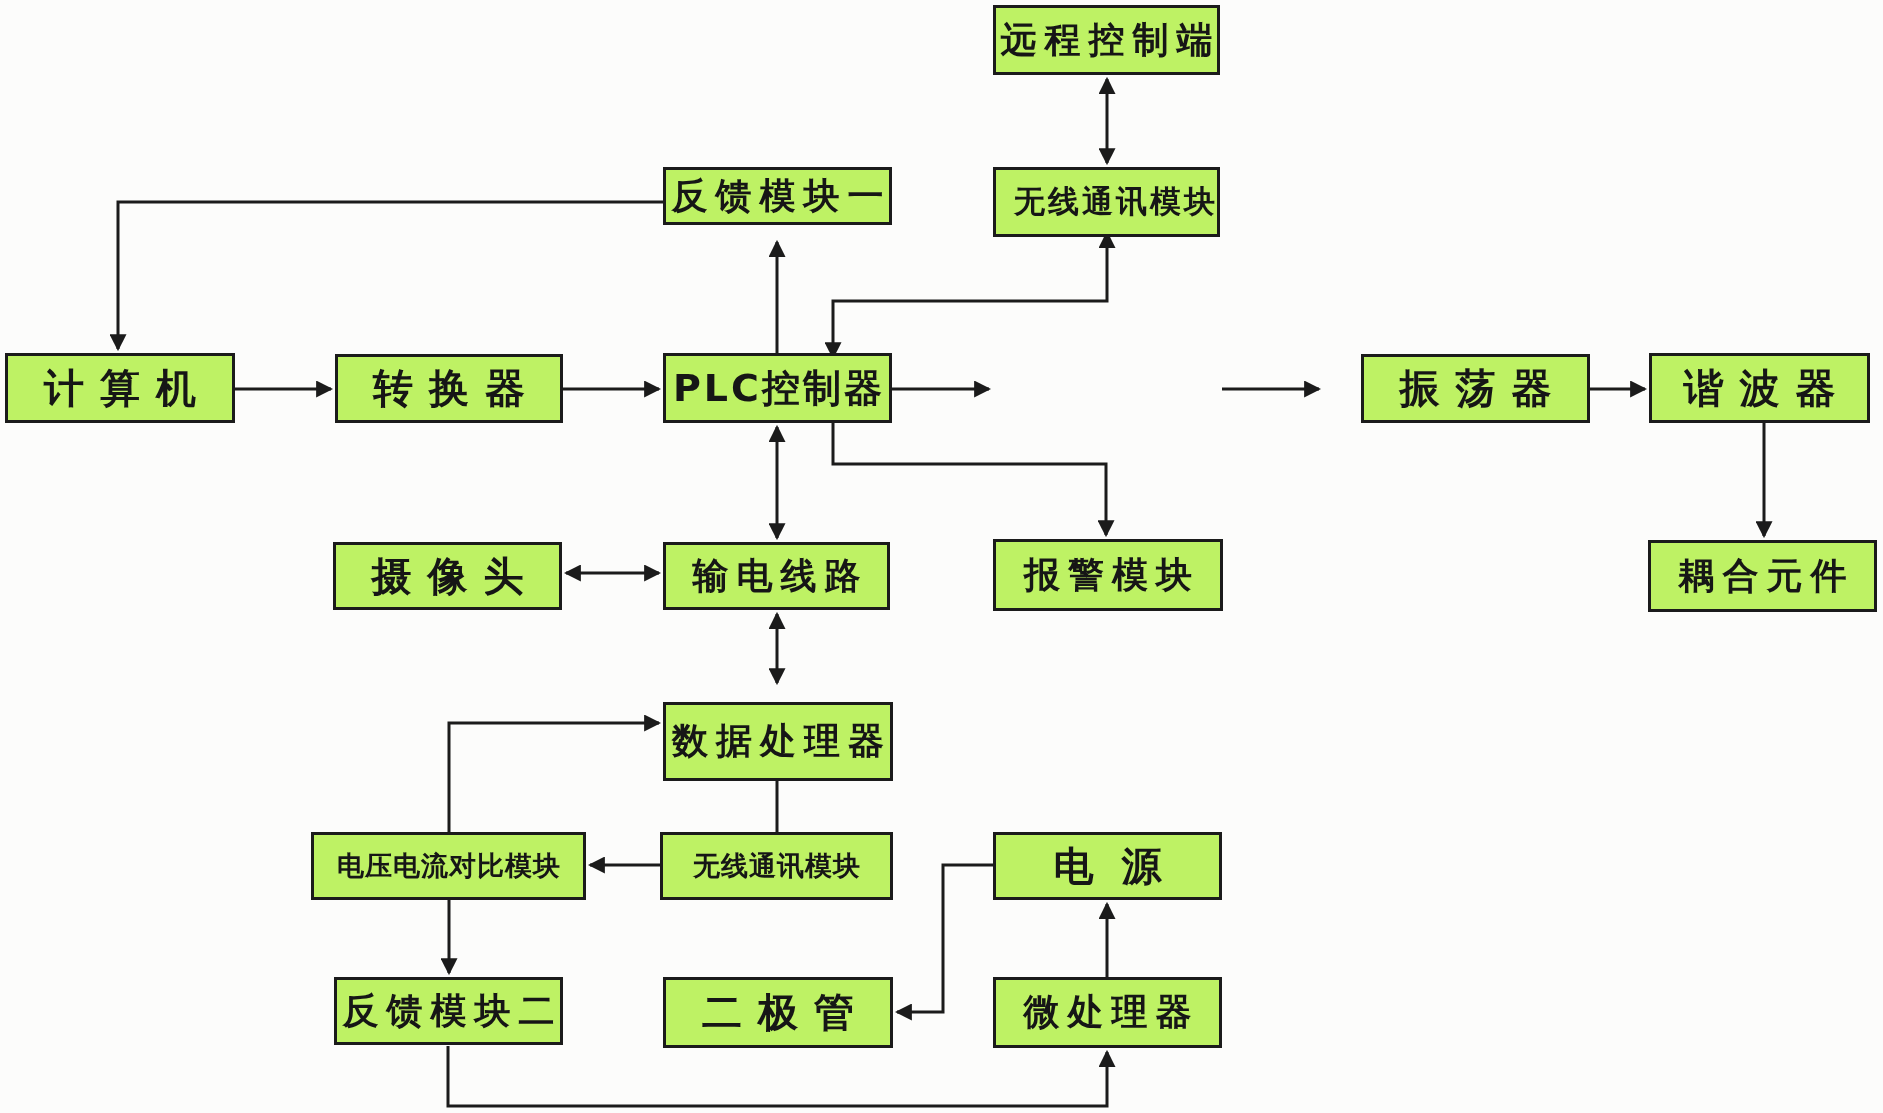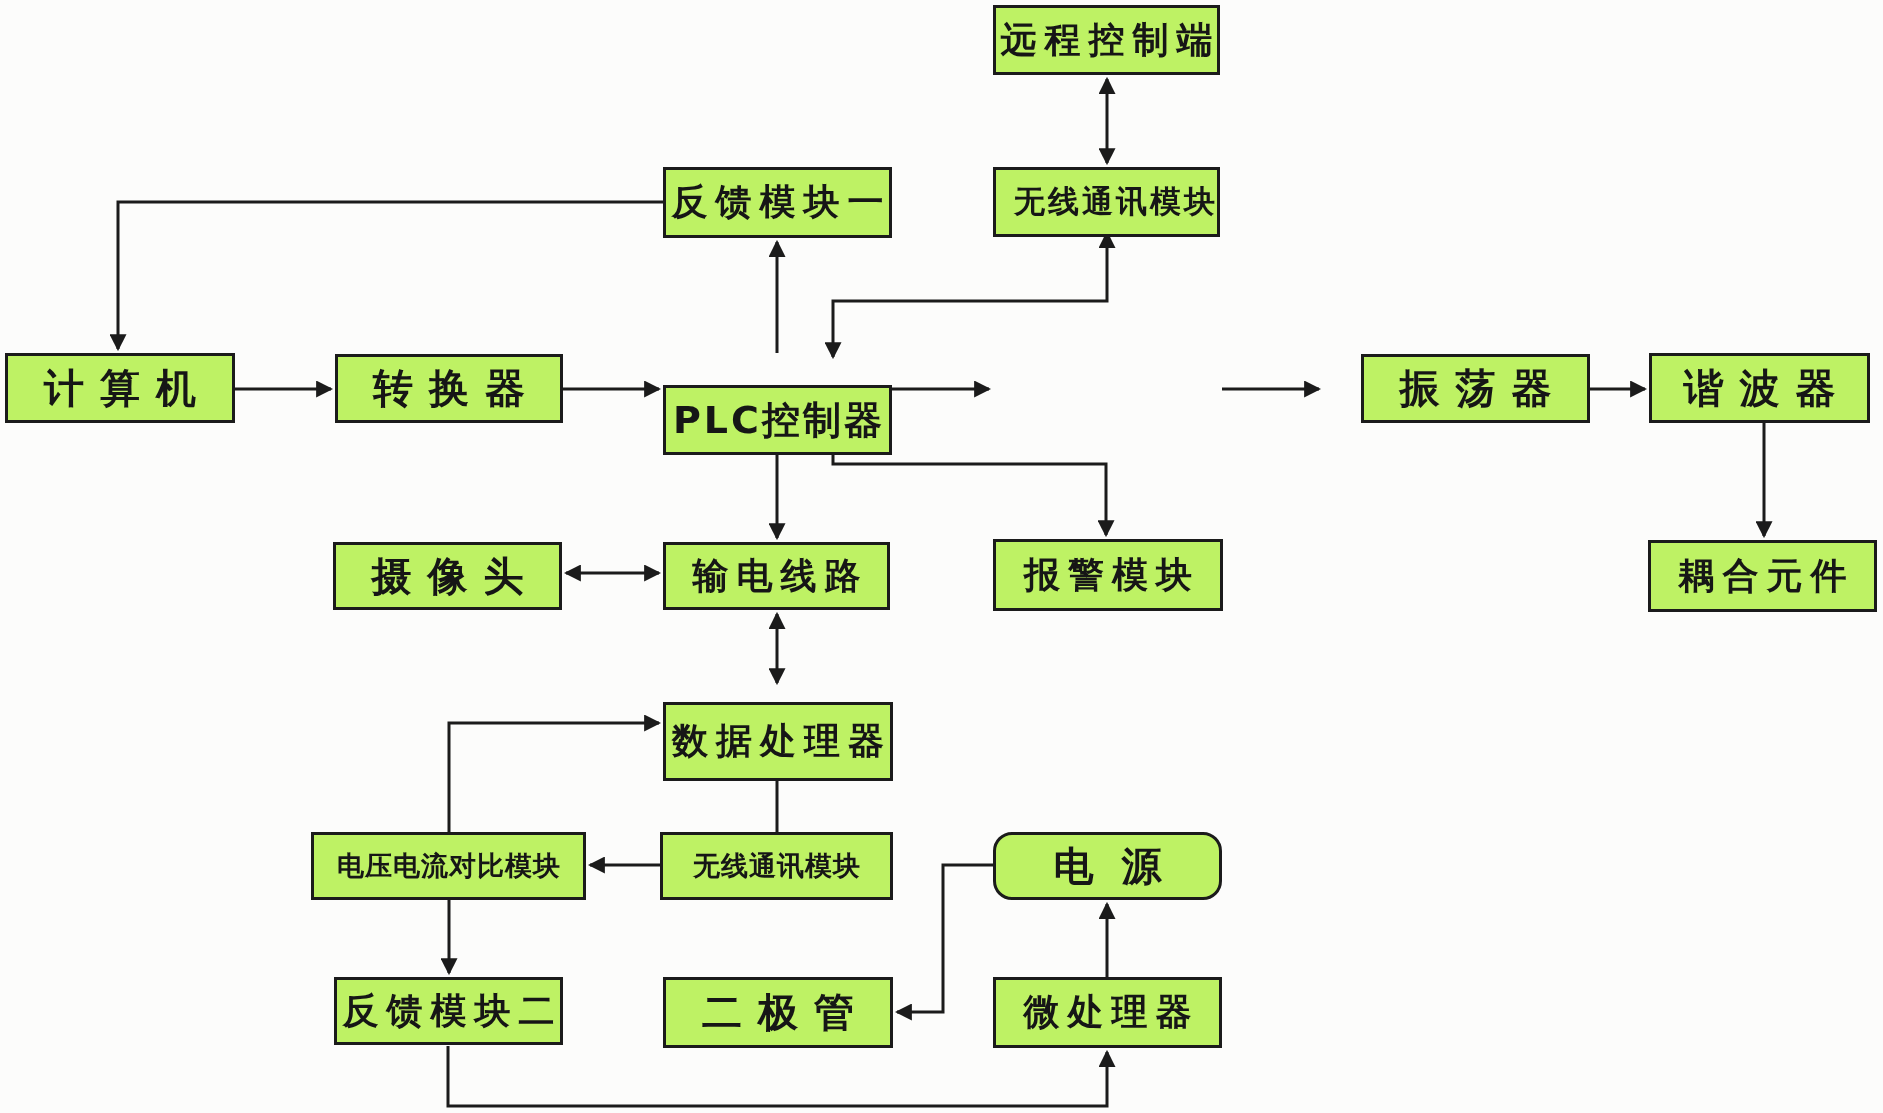--- a/index.html
+++ b/index.html
@@ -19,24 +19,24 @@
     border:3px solid #1b1b1b;
     background:#bef264;
     display:flex;align-items:center;justify-content:center;
     color:#161616;
     font-weight:600;
     white-space:nowrap;
     text-align:center;
   }
   .f40{font-size:40px;letter-spacing:16px;padding-left:16px;}
   .f36{font-size:36px;letter-spacing:8px;padding-left:8px;}
-  .f38{font-size:38px;letter-spacing:3px;padding-left:3px;margin-top:32px;}
+  .f38{font-size:38px;letter-spacing:3px;padding-left:3px;}
   .f31{font-size:31px;letter-spacing:3px;padding-left:19px;}
   .f27{font-size:27px;letter-spacing:1px;padding-left:1px;}
-  .ls28{letter-spacing:28px;padding-left:28px;border-radius:19px;}
+  .ls28{letter-spacing:28px;padding-left:28px;}
 </style>
 </head>
 <body>
 
 <div class="stage">
 
   <svg class="wires" viewBox="0 0 1883 1113">
     <defs>
       <marker id="ah" viewBox="0 0 12 12" refX="10.5" refY="6" markerWidth="17" markerHeight="17" markerUnits="userSpaceOnUse" orient="auto-start-reverse">
         <path class="ah" d="M0,0 L12,6 L0,12 Z"></path>
@@ -63,21 +63,21 @@
     <polyline points="449,900 449,973 " marker-end="url(#ah)"></polyline>
     <polyline points="993,865 943,865 943,1012 897,1012" marker-end="url(#ah)"></polyline>
     <polyline points="1107,977 1107,904" marker-end="url(#ah)"></polyline>
     <polyline points="448,1046 448,1106 1107,1106 1107,1052" marker-end="url(#ah)"></polyline>
   </svg>
 
   <div class="node f36" style="left:993px;top:5px;width:227px;height:70px;">远程控制端</div>
 
   <div class="node f31" style="left:993px;top:167px;width:227px;height:70px;">无线通讯模块</div>
 
-  <div class="node f36" style="left:663px;top:167px;width:229px;height:71px;">反馈模块一</div>
+  <div class="node f36" style="left:663px;top:167px;width:229px;height:58px;">反馈模块一</div>
 
   <div class="node f40" style="left:5px;top:353px;width:230px;height:70px;">计算机</div>
 
   <div class="node f40" style="left:335px;top:354px;width:228px;height:69px;">转换器</div>
 
   <div class="node f38" style="left:663px;top:353px;width:229px;height:70px;">PLC控制器</div>
 
 
   <div class="node f40" style="left:1323px;top:354px;width:229px;height:69px;margin-left:38px;">振荡器</div>
 

